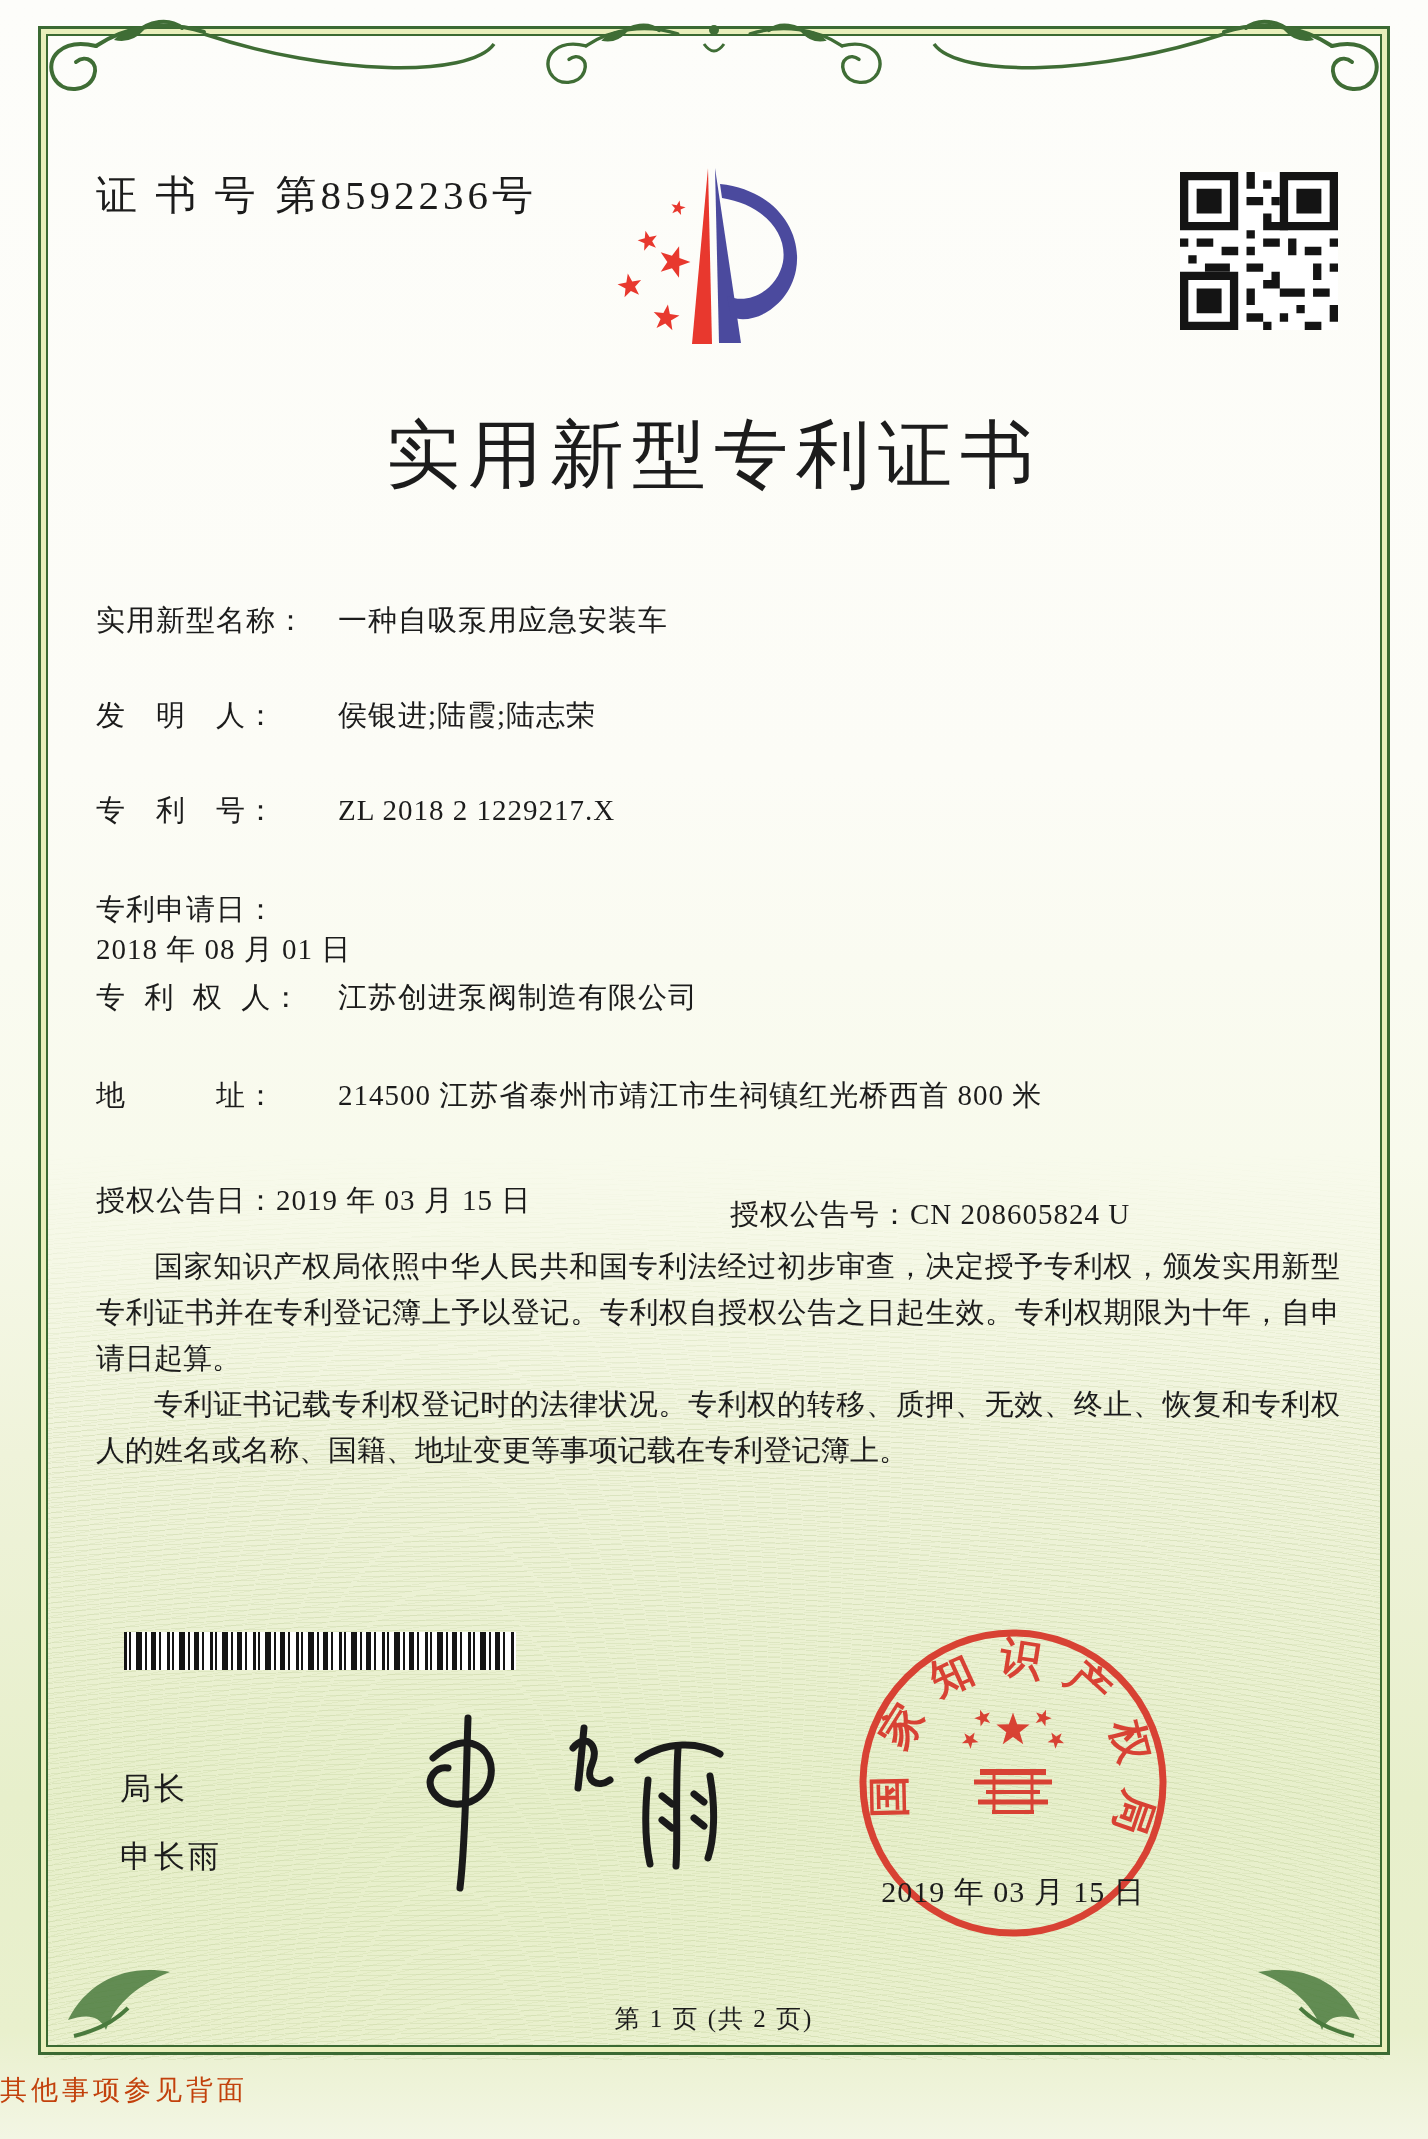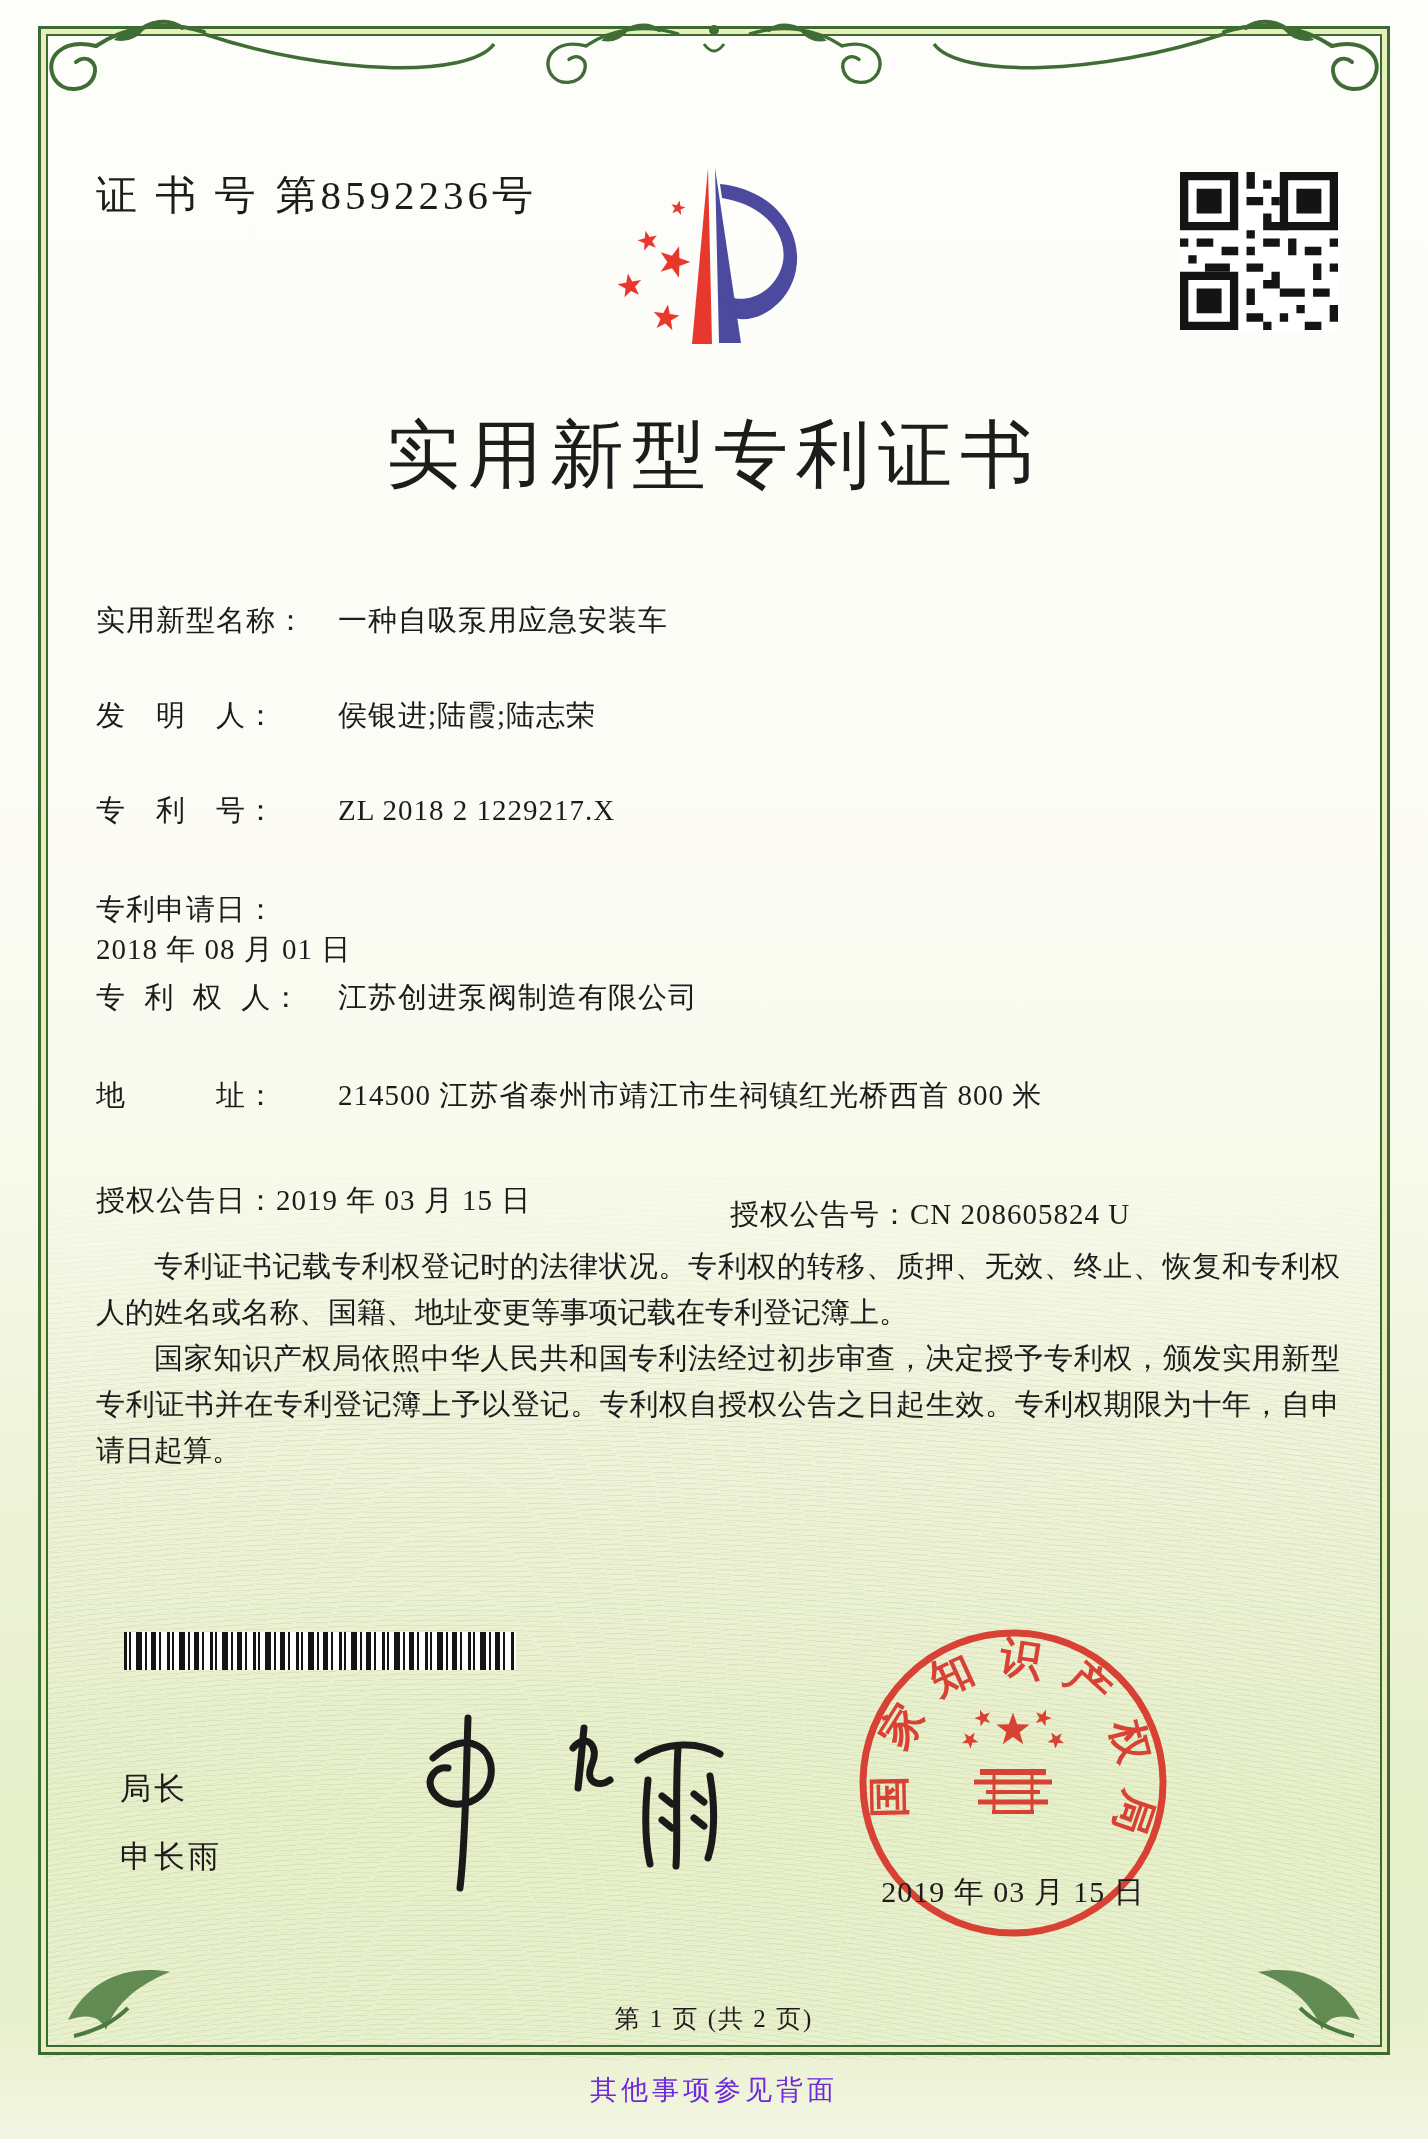--- a/index.html
+++ b/index.html
@@ -41,21 +41,21 @@
   .body-text p{margin:0;text-indent:2em;}
 
   .barcode{position:absolute;left:124px;top:1632px;width:392px;height:38px;
     background:repeating-linear-gradient(90deg,#141414 0 3px,#fff 3px 5px,#141414 5px 7px,#fff 7px 12px,#141414 12px 18px,#fff 18px 21px,#141414 21px 23px,#fff 23px 27px,#141414 27px 32px,#fff 32px 35px,#141414 35px 37px,#fff 37px 43px);}
   .duty{position:absolute;left:120px;top:1768px;font-size:31px;letter-spacing:3px;}
   .duty-name{position:absolute;left:120px;top:1836px;font-size:31px;letter-spacing:3px;}
   .signature{position:absolute;left:348px;top:1688px;width:400px;height:230px;}
   .seal{position:absolute;left:852px;top:1622px;width:322px;height:322px;opacity:.95;}
   .seal-date{position:absolute;left:852px;top:1872px;width:322px;text-align:center;font-size:30px;letter-spacing:1px;white-space:pre;}
   .page-info{position:absolute;left:0;width:100%;top:2002px;text-align:center;font-size:25px;letter-spacing:2px;}
-  .back-note{position:absolute;left:0;width:100%;top:2072px;text-align:center;font-size:27px;letter-spacing:4px;color:#6d28d9;}
+  .back-note{position:absolute;left:0;width:100%;top:2072px;font-size:27px;letter-spacing:4px;color:#c2410c;}
 </style>
 </head>
 <body>
 
 <div class="waves"></div>
 <div class="frame"></div>
 
 <svg class="garland" viewBox="0 0 1428 120">
   <defs>
     <path id="st" d="M0,-11 2.6,-3.6 10.4,-3.4 4.2,1.4 6.4,8.9 0,4.4 -6.4,8.9 -4.2,1.4 -10.4,-3.4 -2.6,-3.6Z"></path>
@@ -137,22 +137,22 @@
   <span class="field-label">地　　　址：</span>
   <span class="field-value">214500 江苏省泰州市靖江市生祠镇红光桥西首 800 米</span>
 </div>
 
 <div class="grant-row">
   <span class="grant-date"><span>授权公告日：</span><span>2019 年 03 月 15 日</span></span>
   <span class="grant-no"><span>授权公告号：</span><span>CN 208605824 U</span></span>
 </div>
 
 <div class="body-text">
+  <p>国家知识产权局依照中华人民共和国专利法经过初步审查，决定授予专利权，颁发实用新型专利证书并在专利登记簿上予以登记。专利权自授权公告之日起生效。专利权期限为十年，自申请日起算。</p>
   <p>专利证书记载专利权登记时的法律状况。专利权的转移、质押、无效、终止、恢复和专利权人的姓名或名称、国籍、地址变更等事项记载在专利登记簿上。</p>
-  <p>国家知识产权局依照中华人民共和国专利法经过初步审查，决定授予专利权，颁发实用新型专利证书并在专利登记簿上予以登记。专利权自授权公告之日起生效。专利权期限为十年，自申请日起算。</p>
 </div>
 
 <div class="barcode"></div>
 
 <div class="duty">局长</div>
 <div class="duty-name">申长雨</div>
 
 <svg class="signature" viewBox="0 0 400 230">
   <g fill="none" stroke="#1a1a1a" stroke-width="7" stroke-linecap="round">
     <path d="M120,30 C118,85 118,150 112,200"></path>

